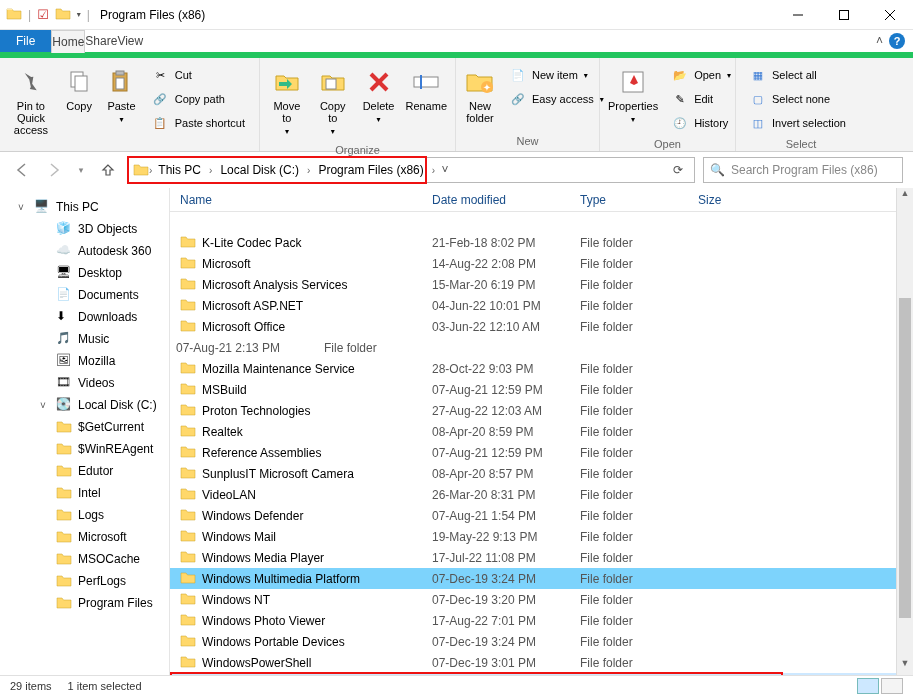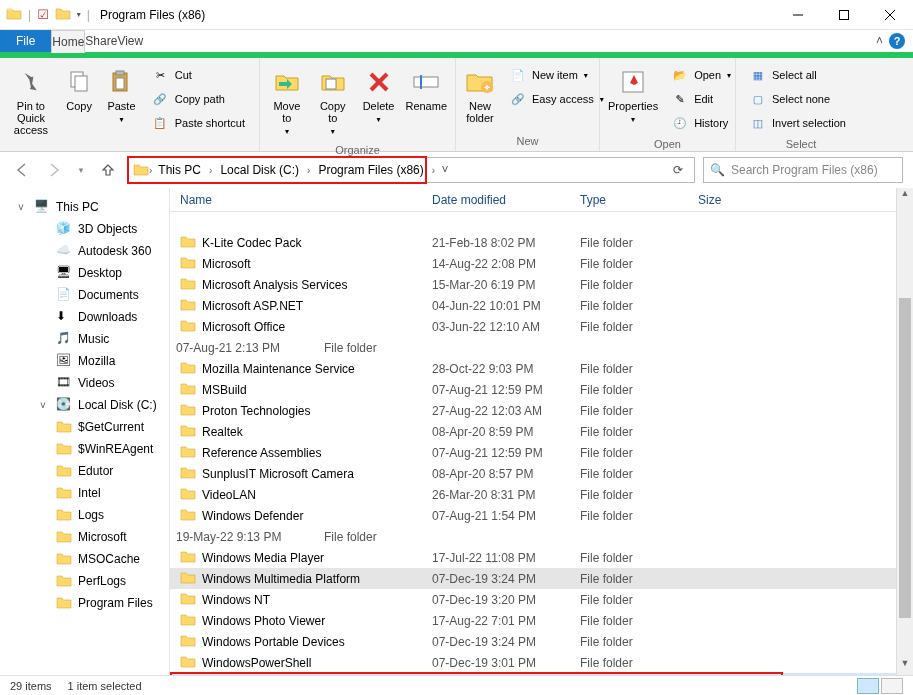--- a/index.html
+++ b/index.html
@@ -57,21 +57,21 @@
 .cols { height: 24px; display: flex; align-items: center; border-bottom: 1px solid #e5e5e5; font-size: 12px; color: #1a4e8a; padding-left: 6px; }
 .col-name { width: 256px; padding-left: 4px; }
 .col-date { width: 148px; }
 .col-type { width: 118px; }
 .col-size { width: 80px; }
 .rows { overflow: hidden; margin-top: 20px; }
 .row { height: 21px; display: flex; align-items: center; font-size: 12px; padding-left: 6px; }
 .row .c-name { width: 256px; display: flex; align-items: center; gap: 6px; padding-left: 4px; }
 .row .c-date { width: 148px; color: #555; }
 .row .c-type { width: 118px; color: #555; }
-.row.hover { background: #e5e5e5; }
+.row.hover { background: #7dd3fc; }
 .row.selected { background: #cde8ff; }
 .scrollbar { position: absolute; right: 0; top: 0; bottom: 0; width: 17px; background: #f0f0f0; border-left: 1px solid #ddd; }
 .scrollbar .thumb { position: absolute; left: 2px; right: 2px; background: #c0c0c0; }
 
 
 .status { position: absolute; bottom: 0; left: 0; right: 0; height: 20px; border-top: 1px solid #e0e0e0; display: flex; align-items: center; font-size: 11px; padding: 0 10px; gap: 16px; color: #333; }
 .status .viewbtns { margin-left: auto; display: flex; gap: 2px; }
 .status .viewbtn { width: 22px; height: 16px; border: 1px solid #bbb; background: #f4f4f4; }
 .status .viewbtn.active { background: #cde8ff; border-color: #7bb; }
 
@@ -602,20 +602,26 @@
           <div class="c-name">
             <span><svg class="folder-svg" viewBox="0 0 16 14">
                 <path fill="#ffd86b" stroke="#c9a227" stroke-width="0.5" d="M1 3h5l1.5 2H15v8H1z"></path>
               </svg></span>
             <span>Windows Defender</span>
           </div>
           <div class="c-date">07-Aug-21 1:54 PM</div>
           <div class="c-type">File folder</div>
         </div>
         <div class="row">
+          <div class="c-name">
+            <span><svg class="folder-svg" viewBox="0 0 16 14">
+                <path fill="#ffd86b" stroke="#c9a227" stroke-width="0.5" d="M1 3h5l1.5 2H15v8H1z"></path>
+              </svg></span>
+            <span>Windows Mail</span>
+          </div>
           <div class="c-date">19-May-22 9:13 PM</div>
           <div class="c-type">File folder</div>
         </div>
         <div class="row">
           <div class="c-name">
             <span><svg class="folder-svg" viewBox="0 0 16 14">
                 <path fill="#ffd86b" stroke="#c9a227" stroke-width="0.5" d="M1 3h5l1.5 2H15v8H1z"></path>
               </svg></span>
             <span>Windows Media Player</span>
           </div>

